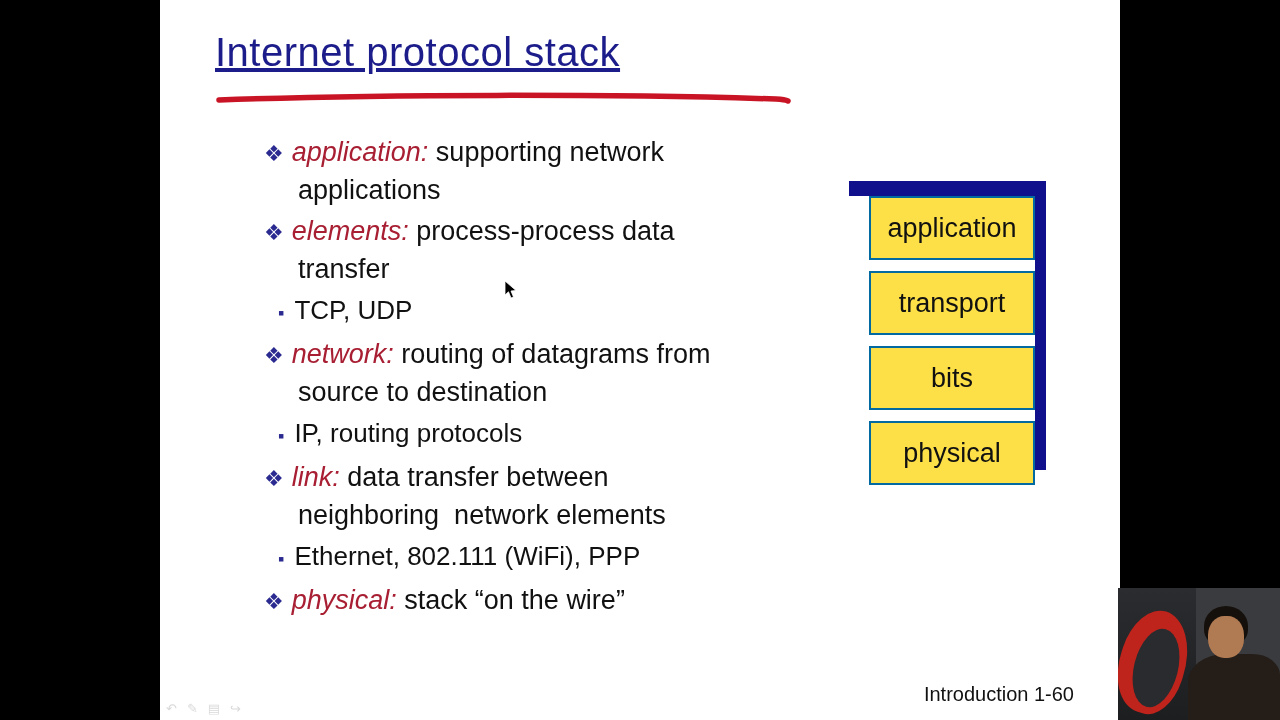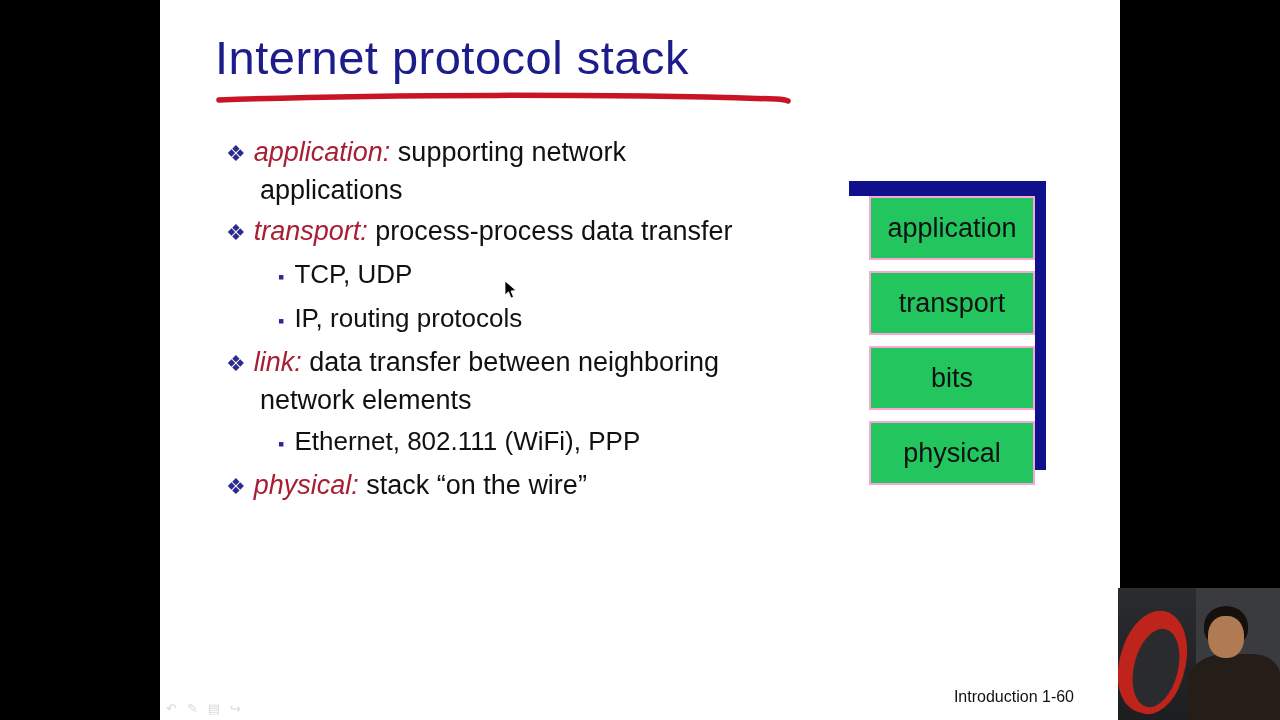--- a/index.html
+++ b/index.html
@@ -6,51 +6,51 @@
   body{
     width:1280px;height:720px;position:relative;overflow:hidden;
     background:#000;font-family:"Liberation Sans",sans-serif;
   }
   .slide{
     position:absolute;left:160px;top:0;width:960px;height:720px;
     background:#ffffff;overflow:hidden;
   }
   .title{
     position:absolute;left:55px;top:30px;
-    font-size:47px;color:#1c1c8a;letter-spacing:0.5px;white-space:nowrap;
+    font-size:40px;color:#1c1c8a;letter-spacing:0.5px;white-space:nowrap;text-decoration:underline;
   }
   .title-underline{position:absolute;left:56px;top:92px;}
   .bullets{position:absolute;left:66px;top:134px;width:512px;}
   .bullet{
     font-size:27px;line-height:36px;color:#111;
-    padding-left:34px;text-indent:-34px;margin-bottom:5px;
+    padding-left:34px;text-indent:-34px;margin-bottom:5px;margin-left:38px;
   }
   .bullet .marker{color:#2a2a90;font-size:22px;margin-right:8px;}
   .bullet .term{color:#a81e32;font-style:italic;}
   .bullet .txt{white-space:pre-wrap;}
   .sub{
     font-size:26px;line-height:36px;color:#111;
     padding-left:76px;text-indent:-24px;margin-bottom:5px;
   }
   .sub .marker{color:#2a2a90;font-size:18px;margin-right:10px;}
   .stack-wrap{position:absolute;left:678px;top:196px;width:197px;}
   .stack-shadow{
     position:absolute;left:11px;top:-15px;width:100%;height:100%;
     background:#10108c;
   }
   .stack-boxes{position:relative;background:#ffffff;}
   .stack-box{
-    height:60px;border:2px solid #f9a8d4;background:#22c55e;
+    height:60px;border:2px solid #0369a1;background:#fde047;
     display:flex;align-items:center;justify-content:center;
     font-size:27px;color:#111;margin-bottom:11px;margin-left:31px;
   }
   .stack-box:last-child{margin-bottom:0;}
   .footer{
     position:absolute;right:46px;bottom:14px;
-    font-size:16px;color:#111;
+    font-size:20px;color:#111;
   }
   .ghost-toolbar{
     position:absolute;left:6px;bottom:4px;display:flex;gap:10px;
     opacity:0.28;font-size:13px;color:#777;
   }
   .ghost-toolbar span{cursor:pointer;}
   .cursor{position:absolute;left:344px;top:280px;}
   
   .webcam{
     position:absolute;left:1118px;top:588px;width:162px;height:132px;
@@ -95,26 +95,29 @@
     <path d="M3 8 C 160 2, 400 2, 560 7 C 566 7.3, 570 8, 572 9" stroke="#c81424" stroke-width="5.5" fill="none" stroke-linecap="round"></path>
   </svg>
 
   <div class="bullets">
 
     <div class="bullet">
       <span class="marker">❖</span><span class="term">application:</span> <span class="txt">supporting network applications</span>
     </div>
 
     <div class="bullet">
-      <span class="marker">❖</span><span class="term">transport:</span> <span class="txt">process-process data transfer</span>
+      <span class="marker">❖</span><span class="term">elements:</span> <span class="txt">process-process data transfer</span>
     </div>
     <div class="sub">
       <span class="marker">▪</span><span class="txt">TCP, UDP</span>
     </div>
 
+    <div class="bullet">
+      <span class="marker">❖</span><span class="term">network:</span> <span class="txt">routing of datagrams from source to destination</span>
+    </div>
     <div class="sub">
       <span class="marker">▪</span><span class="txt">IP, routing protocols</span>
     </div>
 
     <div class="bullet">
       <span class="marker">❖</span><span class="term">link:</span> <span class="txt">data transfer between neighboring  network elements</span>
     </div>
     <div class="sub">
       <span class="marker">▪</span><span class="txt">Ethernet, 802.111 (WiFi), PPP</span>
     </div>

